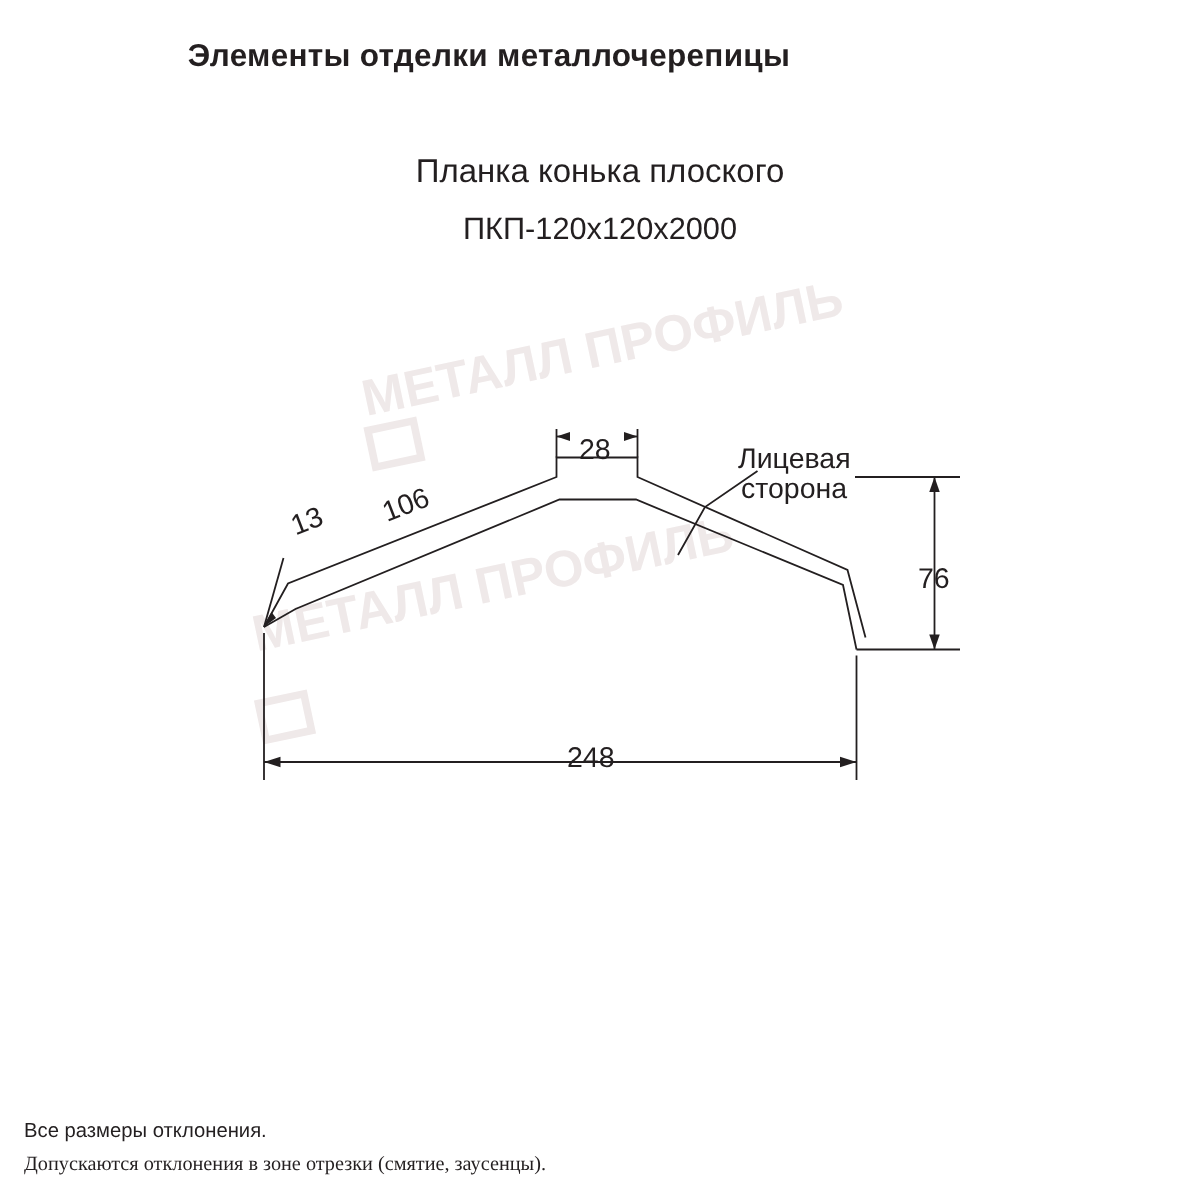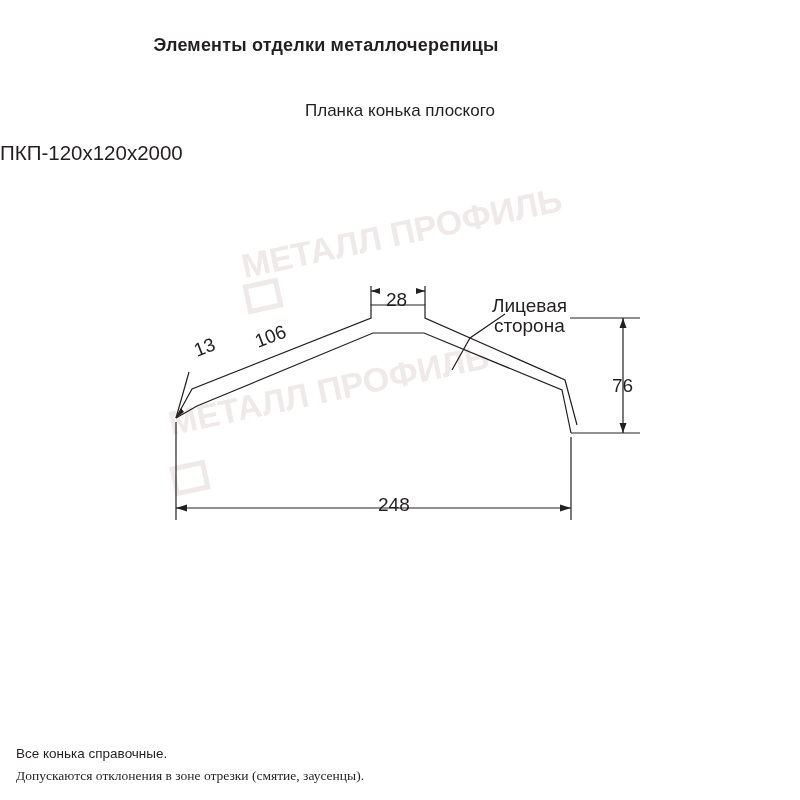--- a/index.html
+++ b/index.html
@@ -19,39 +19,39 @@
     position: relative;
     width: 800px;
     height: 800px;
   }
   .title {
     position: absolute;
     top: 26px;
     left: 0;
     width: 652px;
     text-align: center;
-    font-size: 18px;
+    font-size: 21px;
     font-weight: bold;
     letter-spacing: 0.2px;
-    margin-top: 9px;
   }
   .subtitle {
     position: absolute;
     top: 101px;
     left: 0;
     width: 800px;
     text-align: center;
-    font-size: 17px;
+    font-size: 22px;
     font-weight: normal;
   }
   .code {
     position: absolute;
     top: 141px;
     left: 0;
     width: 800px;
+    text-align: center;
     font-size: 20.5px;
     font-weight: normal;
   }
   .drawing {
     position: absolute;
     top: 190px;
     left: 0;
     width: 800px;
     height: 420px;
   }
@@ -154,16 +154,16 @@
         <text x="258" y="158" transform="rotate(-21 258 158)">106</text>
         <text x="386" y="116">28</text>
         <text x="612" y="202">76</text>
         <text x="378" y="321">248</text>
         <text x="492" y="122">Лицевая</text>
         <text x="494" y="142">сторона</text>
       </g>
     </svg>
   </div>
 
-  <div class="footnote line1">Все конька справочные.</div>
+  <div class="footnote line1">Все размеры отклонения.</div>
   <div class="footnote line2">Допускаются отклонения в зоне отрезки (смятие, заусенцы).</div>
 
 </div>
 
 </body></html>

